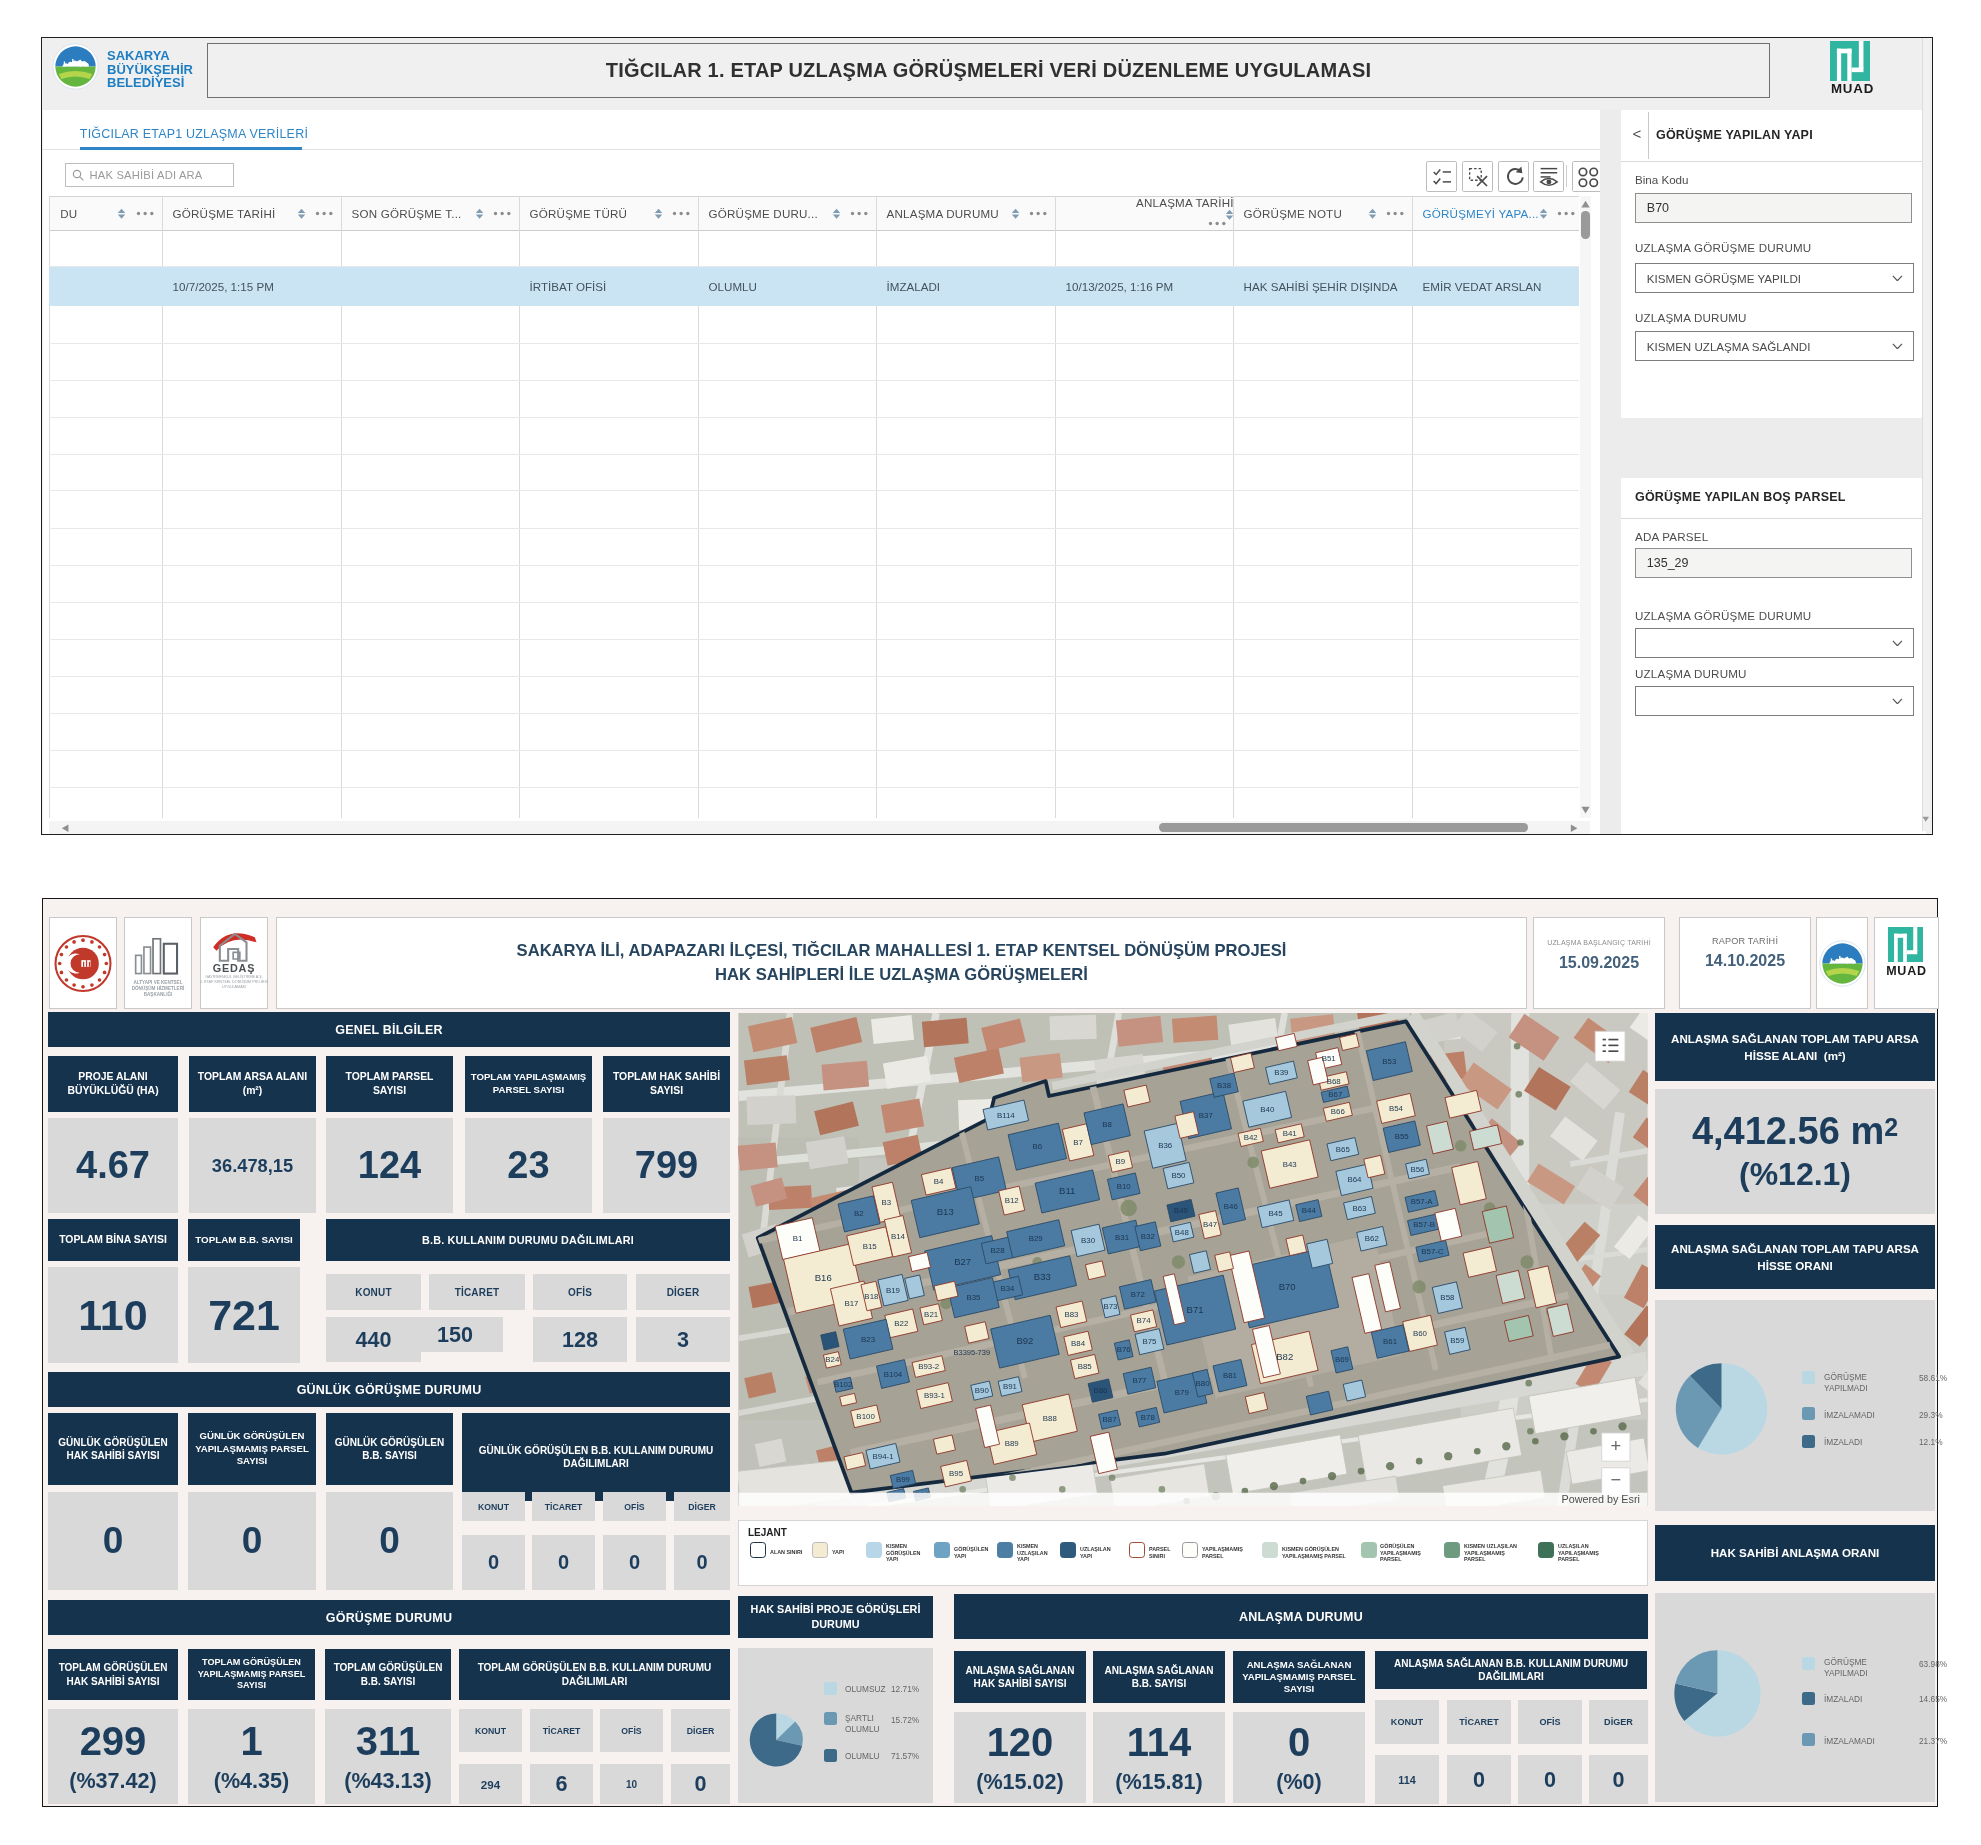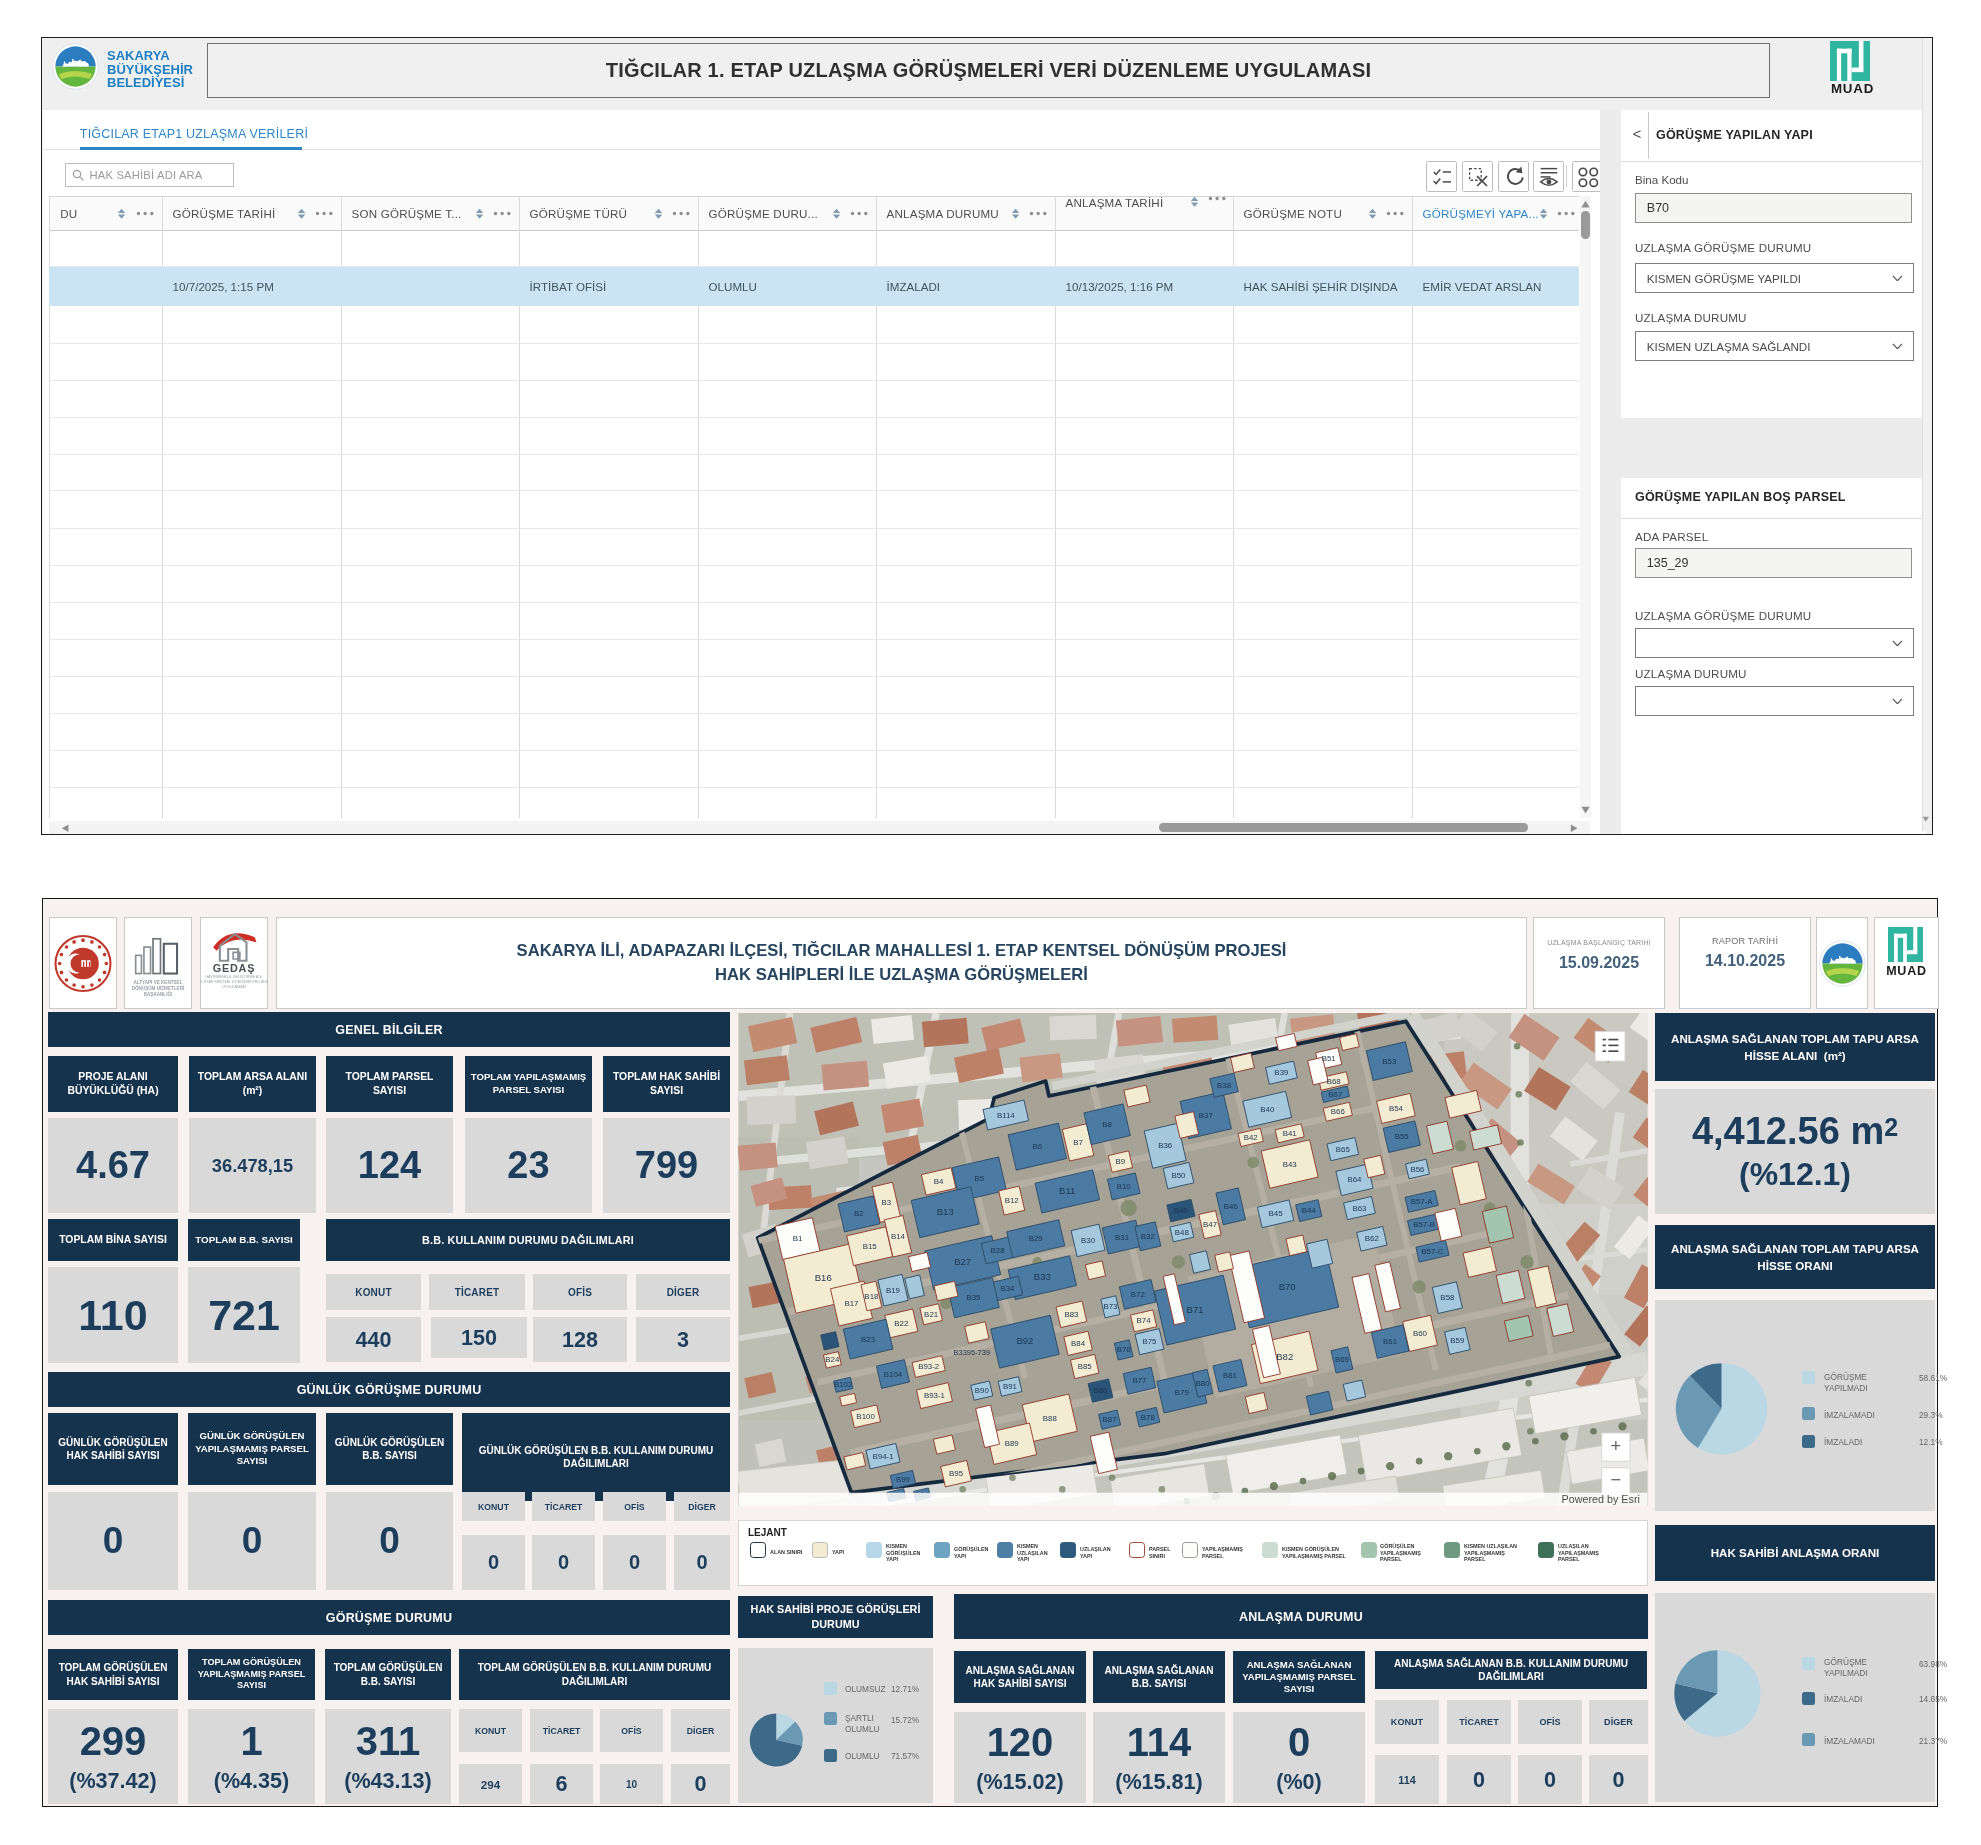--- a/index.html
+++ b/index.html
@@ -150,21 +150,21 @@
         <svg width="9.1" height="11.6" viewBox="0 0 11 14" style="margin-left:auto;flex:none">
           <path d="M5.5 1 L10 6 H1 Z" fill="#7f9cb3"></path>
           <path d="M5.5 13 L1 8 H10 Z" fill="#7f9cb3"></path>
         </svg>
         <svg width="18.3" height="5" viewBox="0 0 22 6" style="margin-left:9.1px;margin-right:7.5px;flex:none;">
           <circle cx="3" cy="3" r="2" fill="#8c8c8c"></circle>
           <circle cx="11" cy="3" r="2" fill="#8c8c8c"></circle>
           <circle cx="19" cy="3" r="2" fill="#8c8c8c"></circle>
         </svg>
       </div>
-      <div class="abs" style="left:1012px;top:86px;width:179px;height:35px;display:flex;align-items:flex-start;overflow:hidden;">
+      <div class="abs" style="left:1012px;top:86px;width:179px;height:35px;display:flex;align-items:flex-end;overflow:hidden;flex-direction:column;">
         <span style="font-size:11.6px;color:#4d4d4d;margin-left:10.8px;letter-spacing:0.2px;white-space:nowrap;">ANLAŞMA TARİHİ</span>
         <svg width="9.1" height="11.6" viewBox="0 0 11 14" style="margin-left:auto;flex:none">
           <path d="M5.5 1 L10 6 H1 Z" fill="#7f9cb3"></path>
           <path d="M5.5 13 L1 8 H10 Z" fill="#7f9cb3"></path>
         </svg>
         <svg width="18.3" height="5" viewBox="0 0 22 6" style="margin-left:9.1px;margin-right:7.5px;flex:none;">
           <circle cx="3" cy="3" r="2" fill="#8c8c8c"></circle>
           <circle cx="11" cy="3" r="2" fill="#8c8c8c"></circle>
           <circle cx="19" cy="3" r="2" fill="#8c8c8c"></circle>
         </svg>
@@ -388,21 +388,21 @@
     <div class="abs navy" style="left:5px;top:320px;width:130px;height:42px;font-size:10.4px;line-height:1.35;padding:0 1.7px;">TOPLAM BİNA SAYISI</div>
     <div class="abs navy" style="left:145px;top:320px;width:112px;height:42px;font-size:9.8px;line-height:1.35;padding:0 1.7px;">TOPLAM B.B. SAYISI</div>
     <div class="abs navy" style="left:283px;top:320px;width:404px;height:42px;font-size:10.8px;letter-spacing:0.2px;">B.B. KULLANIM DURUMU DAĞILIMLARI</div>
     <div class="abs grey" style="left:5px;top:368px;width:130px;height:96px;font-size:43px;">110</div>
     <div class="abs grey" style="left:145px;top:368px;width:112px;height:96px;font-size:43px;">721</div>
     <div class="abs grey" style="left:283px;top:375px;width:95px;height:36px;font-size:10px;letter-spacing:0.2px;">KONUT</div>
     <div class="abs grey" style="left:386px;top:375px;width:96px;height:36px;font-size:10px;letter-spacing:0.2px;">TİCARET</div>
     <div class="abs grey" style="left:490px;top:375px;width:94px;height:36px;font-size:10px;letter-spacing:0.2px;">OFİS</div>
     <div class="abs grey" style="left:593px;top:375px;width:94px;height:36px;font-size:10px;letter-spacing:0.2px;">DİGER</div>
     <div class="abs grey" style="left:283px;top:418px;width:95px;height:45px;font-size:21.6px;">440</div>
-    <div class="abs grey" style="left:388px;top:418px;width:96px;height:41px;font-size:21.6px;">150</div>
+    <div class="abs grey" style="left:364px;top:418px;width:96px;height:35px;font-size:21.6px;">150</div>
     <div class="abs grey" style="left:490px;top:418px;width:94px;height:45px;font-size:21.6px;">128</div>
     <div class="abs grey" style="left:593px;top:418px;width:94px;height:45px;font-size:21.6px;">3</div>
     <div class="abs navy" style="left:5px;top:473px;width:682px;height:35px;font-size:12.5px;letter-spacing:0.2px;">GÜNLÜK GÖRÜŞME DURUMU</div>
     <div class="abs navy" style="left:5px;top:514px;width:130px;height:72px;font-size:10px;line-height:1.35;padding:0 1.7px;">GÜNLÜK GÖRÜŞÜLEN<br>HAK SAHİBİ SAYISI</div>
     <div class="abs navy" style="left:145px;top:514px;width:128px;height:72px;font-size:9.6px;line-height:1.35;padding:0 1.7px;">GÜNLÜK GÖRÜŞÜLEN<br>YAPILAŞMAMIŞ PARSEL<br>SAYISI</div>
     <div class="abs navy" style="left:283px;top:514px;width:127px;height:72px;font-size:10px;line-height:1.35;padding:0 1.7px;">GÜNLÜK GÖRÜŞÜLEN<br>B.B. SAYISI</div>
     <div class="abs navy" style="left:419px;top:514px;width:268px;height:88px;font-size:10px;line-height:1.35;padding:0 10px;">GÜNLÜK GÖRÜŞÜLEN B.B. KULLANIM DURUMU<br>DAĞILIMLARI</div>
     <div class="abs grey" style="left:5px;top:593px;width:130px;height:98px;font-size:37px;">0</div>
     <div class="abs grey" style="left:145px;top:593px;width:128px;height:98px;font-size:37px;">0</div>
     <div class="abs grey" style="left:283px;top:593px;width:127px;height:98px;font-size:37px;">0</div>

